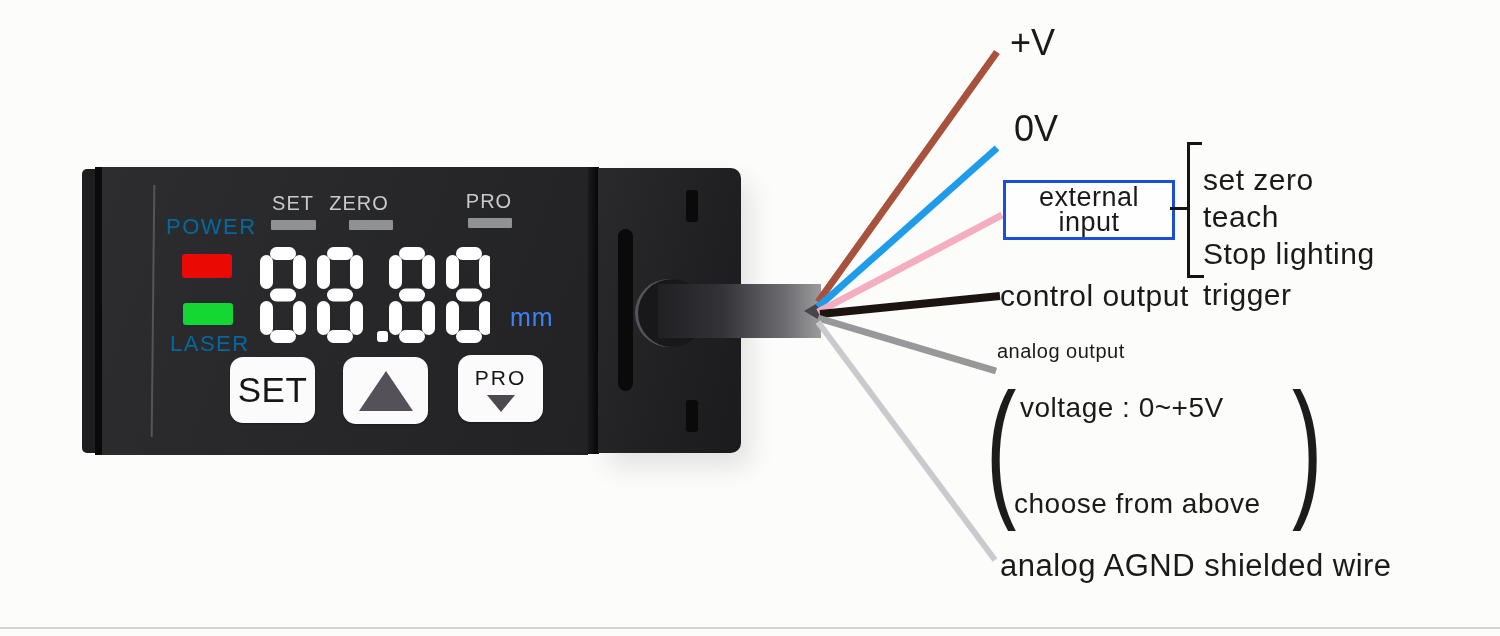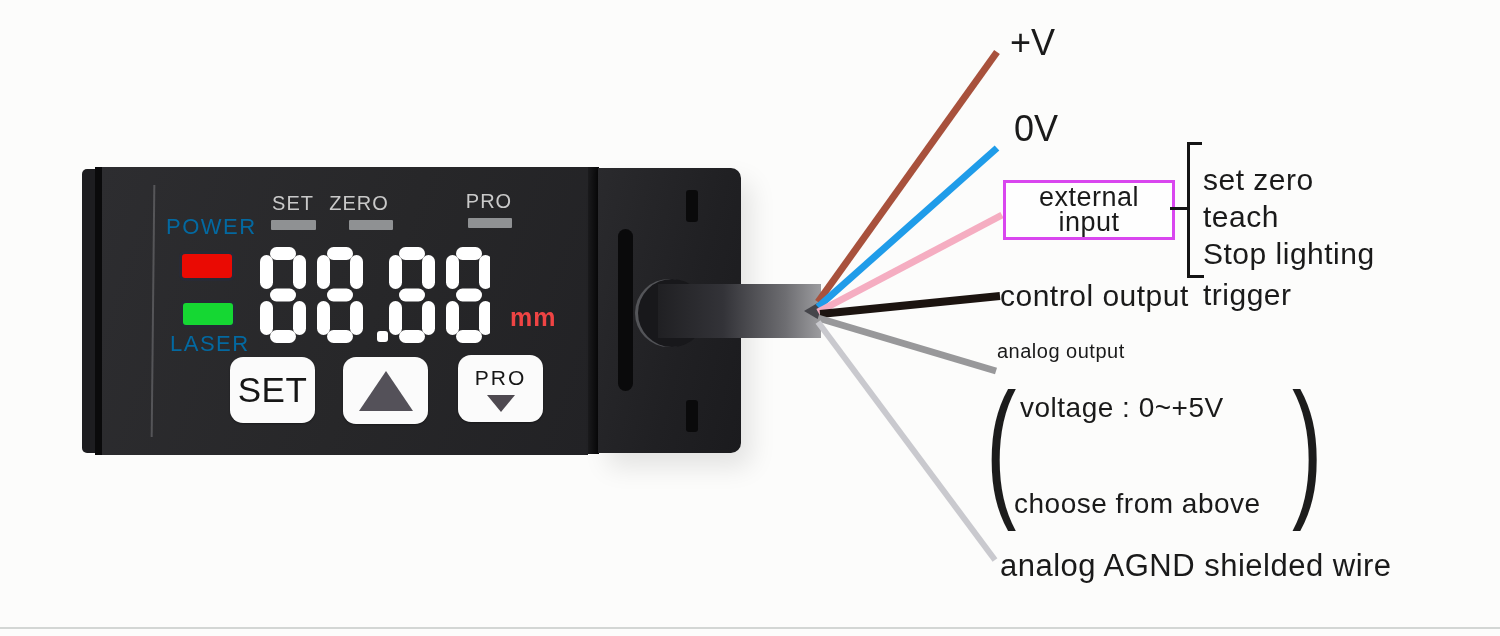--- a/index.html
+++ b/index.html
@@ -47,21 +47,21 @@
     position:absolute;right:0;top:17px;width:0;height:0;
     border-top:10px solid transparent;border-bottom:10px solid transparent;
     border-right:17px solid #45454a;
   }
   
   .panel-label{position:absolute;color:#0369a1;font-size:22px;letter-spacing:1.5px;}
   .led{position:absolute;width:50px;border-radius:3px;box-shadow:0 0 0 3px rgba(30,42,80,0.25);}
   .status-label{position:absolute;top:25px;color:#c9c9c9;font-size:20px;letter-spacing:1px;text-align:center;}
   .status-bar{position:absolute;height:10px;background:#8f9193;border-radius:1px;}
   .seg-display{position:absolute;left:178px;top:80px;width:230px;height:96px;}
-  .unit{position:absolute;left:428px;top:136px;color:#ef4444;font-size:25px;font-weight:700;letter-spacing:1px;}
+  .unit{position:absolute;left:428px;top:136px;color:#3b82f6;font-size:25px;font-weight:400;letter-spacing:1px;}
   .btn{
     position:absolute;width:85px;background:#fbfbfb;border:none;border-radius:13px;
     display:flex;flex-direction:column;align-items:center;justify-content:center;
     box-shadow:0 1px 2px rgba(0,0,0,0.35);padding:0;cursor:pointer;
   }
   .btn-set{left:148px;top:190px;height:66px;font-family:"Liberation Sans",sans-serif;
     font-size:35px;color:#161616;letter-spacing:0.5px;}
   .btn-up{left:261px;top:190px;height:67px;}
   .btn-pro{left:376px;top:188px;height:67px;}
   .tri-up{width:0;height:0;border-left:27px solid transparent;border-right:27px solid transparent;
@@ -71,21 +71,21 @@
     border-top:17px solid #4e4950;margin-top:5px;}
   
   #wires{position:absolute;left:0;top:0;z-index:4;}
   .anno{position:absolute;color:#1a1a1a;z-index:5;white-space:nowrap;}
   .lbl-vplus{left:1010px;top:22px;font-size:36px;}
   .lbl-0v{left:1014px;top:108px;font-size:36px;}
   .lbl-control{left:1000px;top:279px;font-size:30px;letter-spacing:0.5px;text-align:right;}
   .lbl-analog{left:997px;top:340px;font-size:20px;letter-spacing:0.5px;}
   .lbl-agnd{left:1000px;top:548px;font-size:31px;letter-spacing:0.5px;}
   .ext-box{
-    left:1003px;top:180px;width:166px;height:54px;border:3px solid #d946ef;
+    left:1003px;top:180px;width:166px;height:54px;border:3px solid #1d4ed8;
     background:#fefefe;display:flex;flex-direction:column;align-items:center;justify-content:center;
     font-size:27px;line-height:25px;letter-spacing:0.5px;
   }
   .brk{position:absolute;background:#141414;z-index:5;}
   .opt{left:1203px;font-size:30px;letter-spacing:0.5px;margin-top:32px;}
   .opt-0{top:131px;} .opt-1{top:168px;} .opt-2{top:205px;} .opt-3{top:246px;}
   .paren{position:absolute;z-index:5;font-size:152px;line-height:140px;color:#1c1c1c;
     transform:scaleX(0.6);transform-origin:left top;}
   .note-line{left:1020px;font-size:28px;letter-spacing:0.5px;}
   .note-0{top:392px;} .note-1{top:438px;} .note-2{top:488px;left:1014px;}

